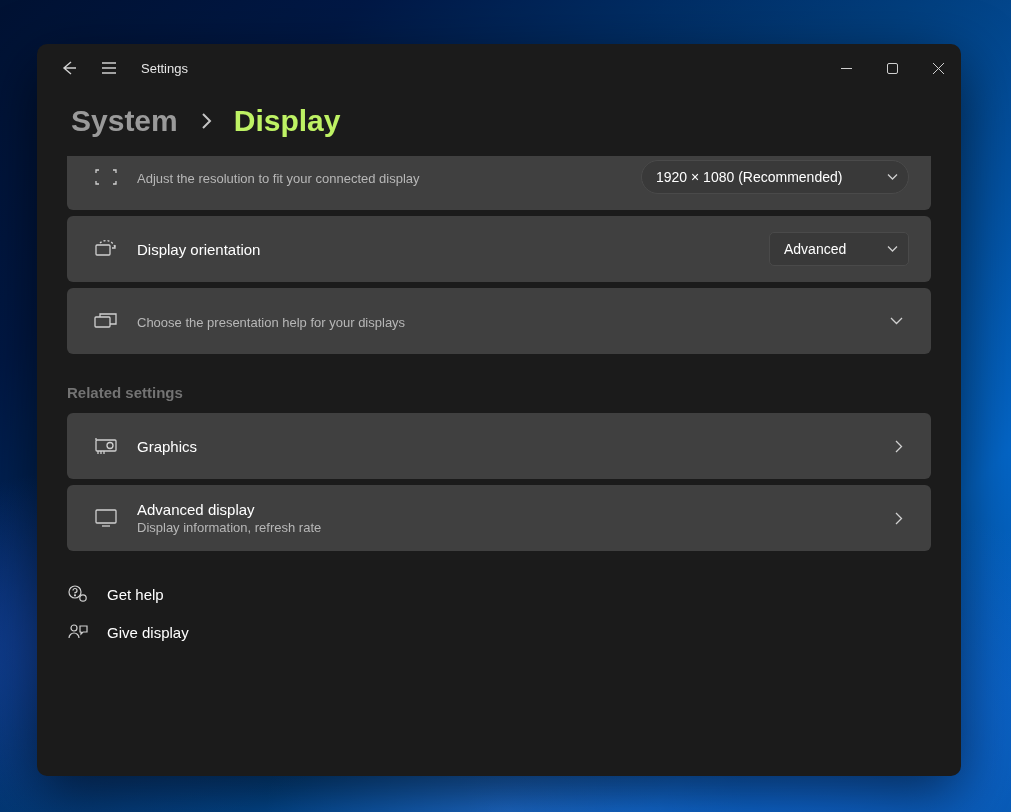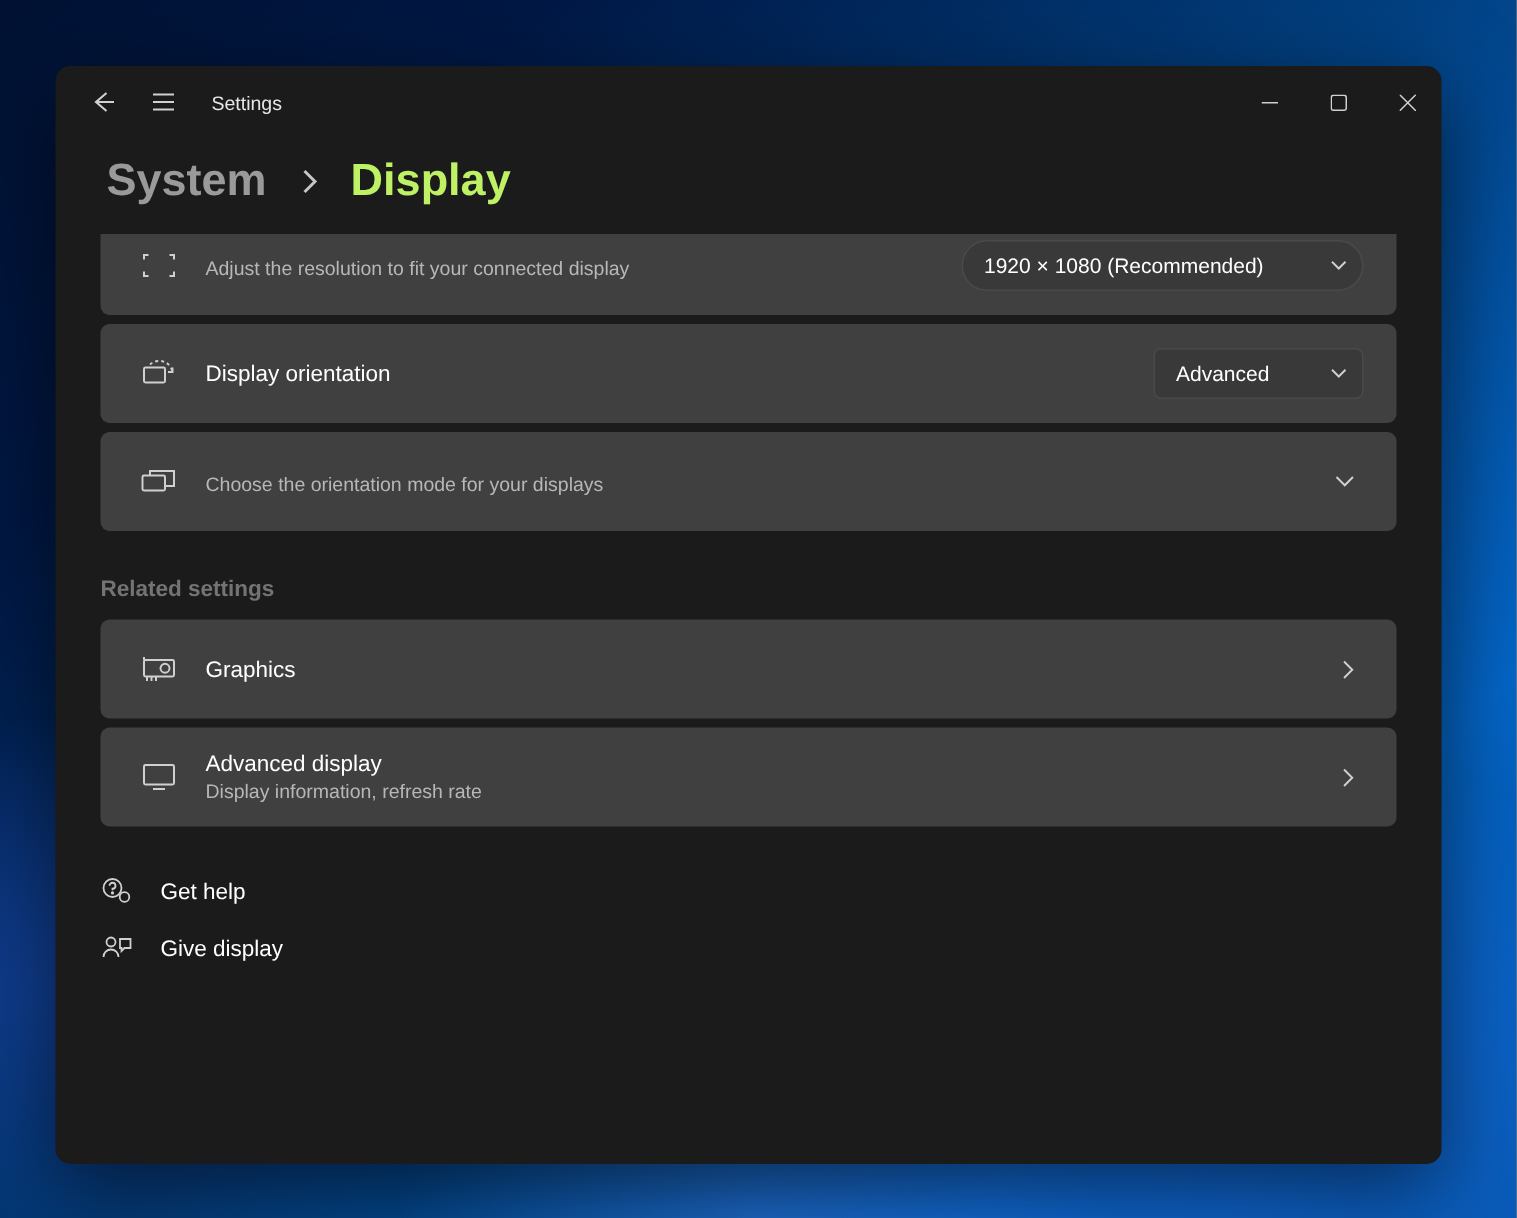--- a/index.html
+++ b/index.html
@@ -266,21 +266,21 @@
     </div>
 
     <div class="card">
       <div class="card-icon">
         <svg width="24" height="18" viewBox="0 0 24 18" fill="none" stroke="currentColor" stroke-width="1.3">
             <rect x="1" y="5" width="15" height="10" rx="1"></rect>
             <path d="M6 5 V2 H22 V12 H16"></path>
           </svg>
       </div>
       <div class="card-text">
-        <div class="card-sub">Choose the orientation mode for your displays</div>
+        <div class="card-sub">Choose the presentation help for your displays</div>
       </div>
       <div class="expand">
         <svg width="13" height="8" viewBox="0 0 13 8" fill="none" stroke="currentColor" stroke-width="1.3">
             <path d="M1 1 L6.5 6.5 L12 1"></path>
           </svg>
       </div>
     </div>
 
     <div class="section-head">Related settings</div>
 

